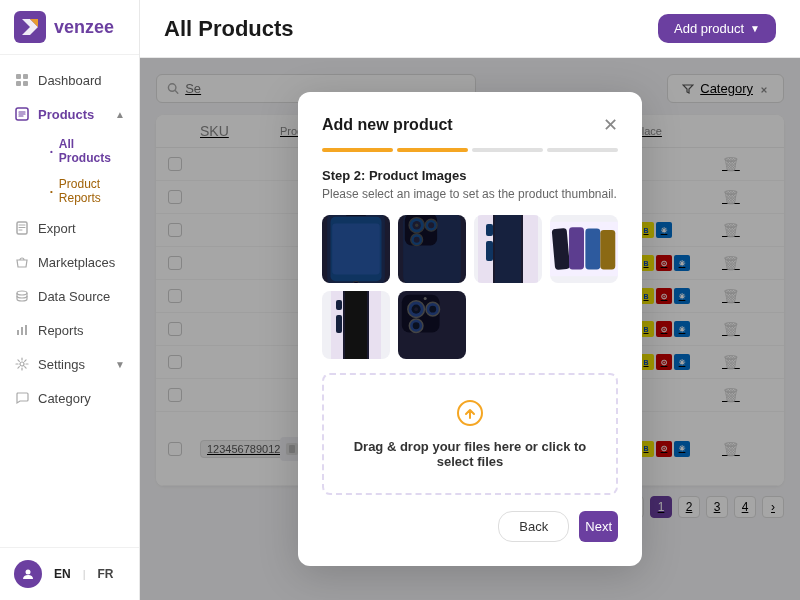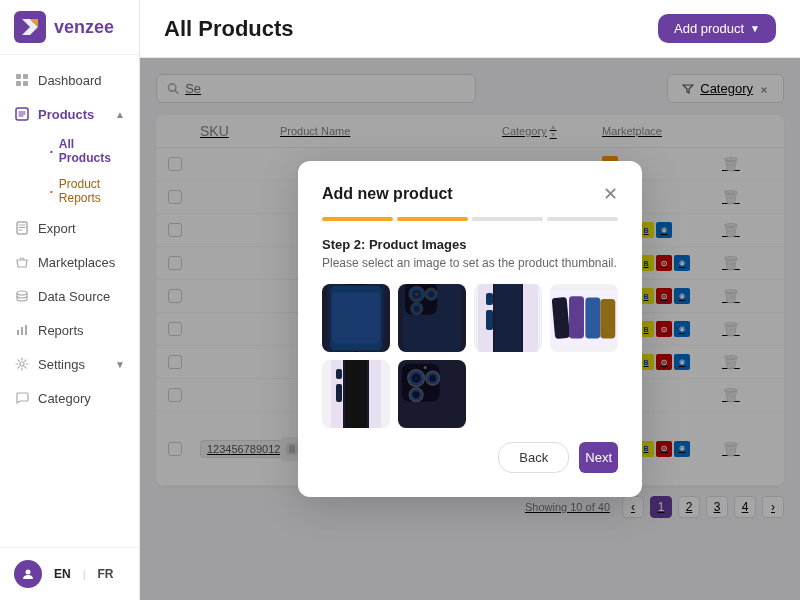--- a/index.html
+++ b/index.html
@@ -483,20 +483,29 @@
               <circle cx="24" cy="24" r="2.5" fill="#1a1a2e"></circle>
               <circle cx="46" cy="24" r="9" fill="#1a3060" stroke="#444" stroke-width="2"></circle>
               <circle cx="46" cy="24" r="4.5" fill="#0a1020"></circle>
               <circle cx="24" cy="46" r="9" fill="#1a3060" stroke="#444" stroke-width="2"></circle>
               <circle cx="24" cy="46" r="4.5" fill="#0a1020"></circle>
               <circle cx="36" cy="10" r="2" fill="#555"></circle>
             </svg>
           </div>
         </div>
 
+        <div class="drop-zone">
+          <div class="upload-icon">
+            <svg width="28" height="28" viewBox="0 0 28 28" fill="none">
+                <circle cx="14" cy="14" r="12" stroke="#f5a623" stroke-width="2" fill="none"></circle>
+                <path d="M14 19v-8M10 15l4-4 4 4" stroke="#f5a623" stroke-width="2" stroke-linecap="round" stroke-linejoin="round"></path>
+              </svg>
+          </div>
+          <div><strong>Drag &amp; drop your files here or click to select files</strong></div>
+        </div>
 
         <div class="modal-footer">
           <button class="back-btn">Back</button>
           <button class="next-btn">Next</button>
         </div>
       </div>
     </div>
   </div>
 </main>
 

